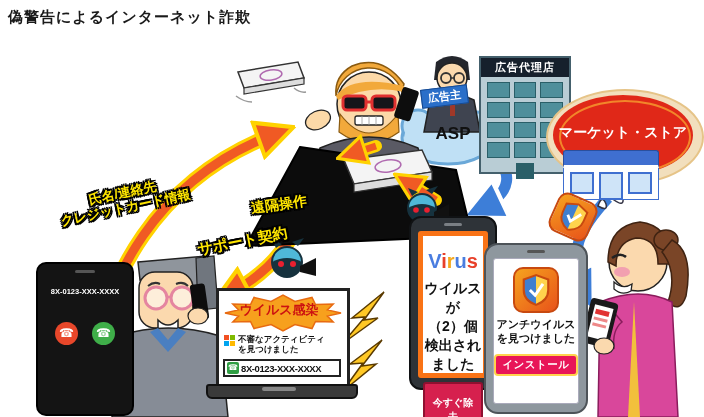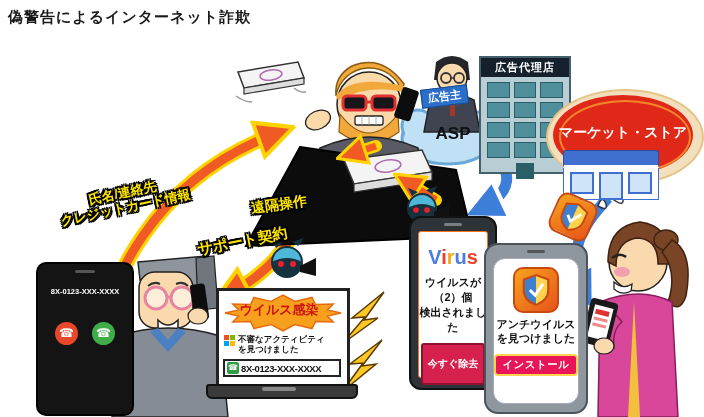--- a/index.html
+++ b/index.html
@@ -53,30 +53,30 @@
   .badge-t2{left:549px;top:124px;width:148px;text-align:center;color:#fff;font-size:14px;font-weight:bold;z-index:5;}
   .shop{left:563px;top:150px;width:96px;height:50px;z-index:5;}
   .shop .awn{height:14px;background:#3f6fd0;border:1px solid #2a4f9e;border-bottom:3px solid #fff;border-radius:3px 3px 0 0;}
   .shop .wall{height:32px;background:#fff;border:1px solid #3f6fd0;border-top:none;display:flex;gap:5px;justify-content:center;padding-top:4px;box-sizing:border-box;}
   .shop .wall i{display:block;width:20px;height:18px;background:#cfe4f8;border:2px solid #3f6fd0;}
   .shop .wall i.door{height:24px;}
 
   
   .virphone{left:409px;top:216px;width:84px;height:170px;background:#2e3338;border:2px solid #101214;border-radius:12px;z-index:5;}
   .virphone .spk{width:18px;height:3px;background:#7a7f84;border-radius:2px;margin:5px auto 0;}
-  .virphone .scr{position:absolute;left:7px;top:13px;right:7px;bottom:10px;background:#fff;border:1px solid #f97316;border-radius:3px;text-align:center;}
+  .virphone .scr{position:absolute;left:7px;top:13px;right:7px;bottom:10px;background:#fff;border:5px solid #f97316;border-radius:3px;text-align:center;}
   .brand{font-size:20px;font-weight:bold;margin-top:14px;letter-spacing:0;}
-  .vmsg{font-size:11px;font-weight:bold;color:#111;line-height:1.35;margin-top:6px;}
+  .vmsg{font-size:14px;font-weight:bold;color:#111;line-height:1.35;margin-top:6px;}
   .rembtn{display:inline-block;margin-top:9px;background:#d6204e;border:2px solid #8f1030;border-radius:3px;
     color:#fff;font-size:10px;font-weight:bold;padding:12px 5px;}
 
   
   .avphone{left:484px;top:243px;width:100px;height:167px;background:#8e979e;border:2px solid #4d5358;border-radius:14px;z-index:5;}
   .avphone .spk{width:18px;height:3px;background:#555;border-radius:2px;margin:5px auto 0;}
-  .avphone .scr{position:absolute;left:7px;top:13px;right:7px;bottom:8px;background:#fff;border:1px solid #aab;border-radius:12px;text-align:center;}
+  .avphone .scr{position:absolute;left:7px;top:13px;right:7px;bottom:8px;background:#fff;border:1px solid #aab;border-radius:3px;text-align:center;}
   .appicon{width:46px;height:46px;margin:8px auto 0;background:linear-gradient(135deg,#f6a31e,#e8531a);
     border:2px solid #c8490f;border-radius:10px;display:flex;align-items:center;justify-content:center;box-sizing:border-box;}
   .avname{font-size:11px;font-weight:bold;color:#111;line-height:1.25;margin-top:5px;}
   .instbtn{display:inline-block;margin-top:8px;background:#e81558;border:2px solid #ffd34d;border-radius:4px;
     color:#fff;font-size:10.5px;font-weight:bold;padding:2px 6px;letter-spacing:0.5px;}
 
   .fallicon{left:552px;top:196px;width:42px;height:42px;background:linear-gradient(135deg,#f6a31e,#e8531a);
     border:2px solid #c8490f;border-radius:10px;display:flex;align-items:center;justify-content:center;
     transform:rotate(24deg);z-index:6;box-sizing:border-box;}
 

